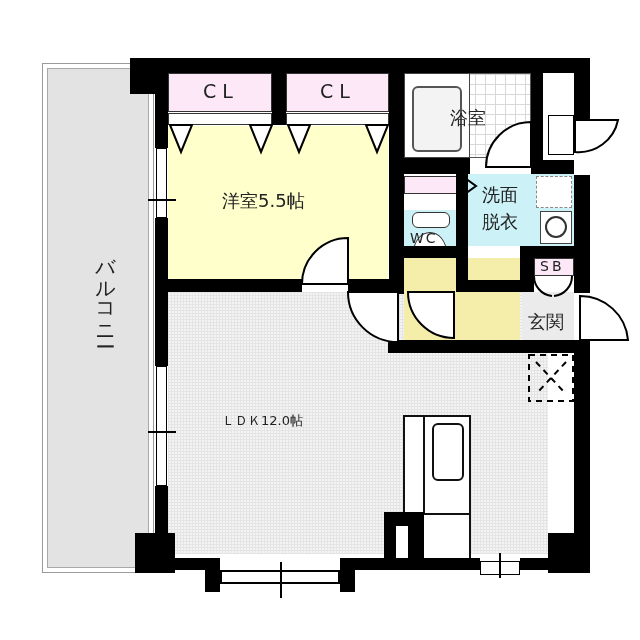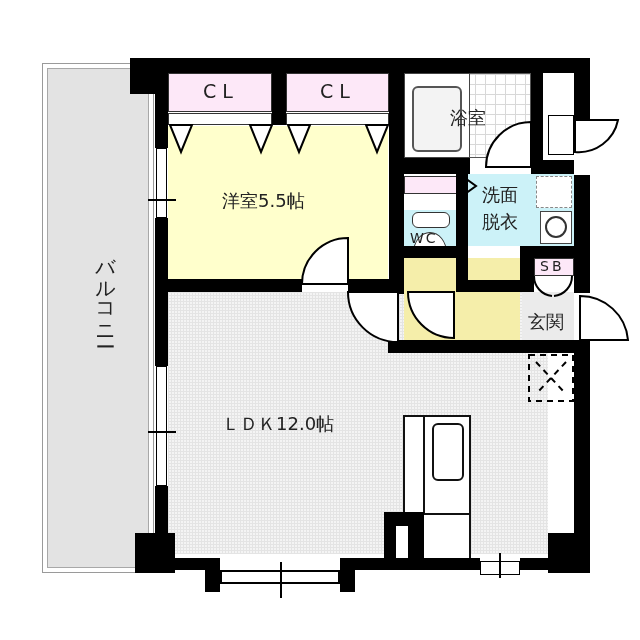--- a/index.html
+++ b/index.html
@@ -65,21 +65,21 @@
 <div class="label" style="left:410px;top:230px;font-size:14px;letter-spacing:2px;">WC</div>
 
 <div class="abs" style="left:404px;top:258px;width:116px;height:82px;background:#f5eeaa;"></div>
 
 <div class="abs" style="left:534px;top:258px;width:40px;height:18px;background:#fde8f8;border:1px solid #333;box-sizing:border-box;"></div>
 <div class="label" style="left:540px;top:258px;font-size:14px;letter-spacing:3px;">SB</div>
 <div class="abs" style="left:522px;top:292px;width:52px;height:48px;background:#ebebeb;"></div>
 <div class="label" style="left:528px;top:310px;font-size:18px;">玄関</div>
 
 <div class="label" style="left:222px;top:189px;font-size:18px;text-align:right;">洋室5.5帖</div>
-<div class="label" style="left:222px;top:412px;font-size:18px;text-align:right;">ＬＤＫ12.0帖</div>
+<div class="label" style="left:222px;top:412px;font-size:13px;text-align:right;">ＬＤＫ12.0帖</div>
 
 <div class="abs" style="left:403px;top:415px;width:68px;height:146px;background:#fff;border:2px solid #111;box-sizing:border-box;">
   <div class="abs" style="left:18px;top:-2px;width:2px;height:98px;background:#111;"></div>
   <div class="abs" style="left:18px;top:96px;width:48px;height:2px;background:#111;"></div>
   <div class="abs" style="left:27px;top:6px;width:32px;height:58px;border:2px solid #111;border-radius:6px;box-sizing:border-box;"></div>
 </div>
 
 <div class="wall" style="left:130px;top:58px;width:460px;height:15px;"></div>
 <div class="wall" style="left:130px;top:58px;width:38px;height:36px;"></div>
 <div class="wall" style="left:155px;top:58px;width:13px;height:90px;"></div>

